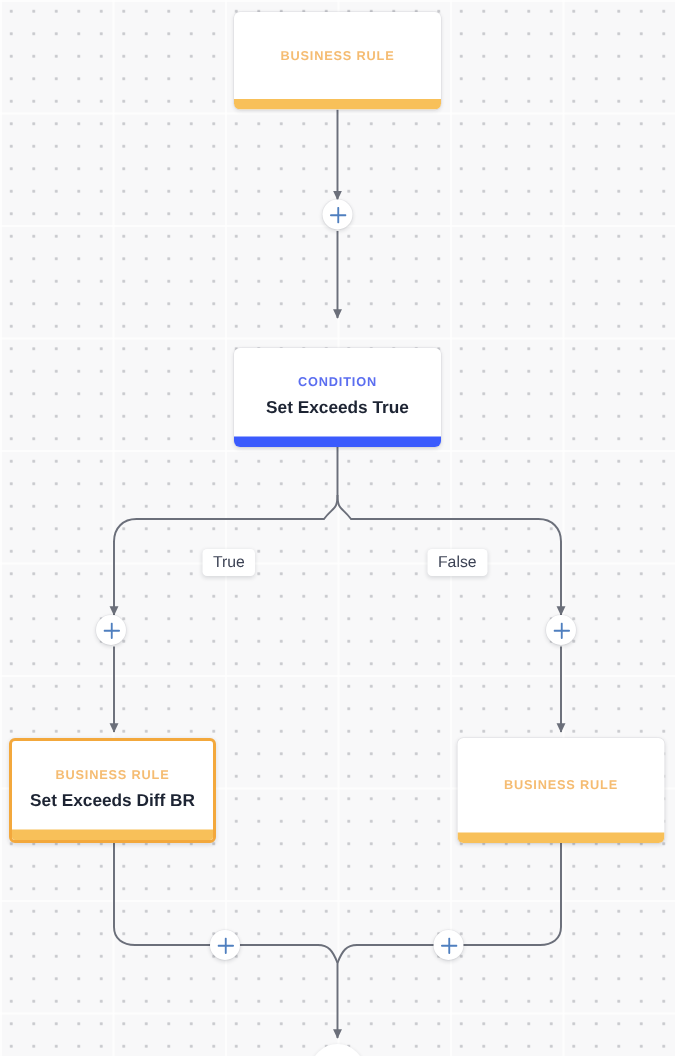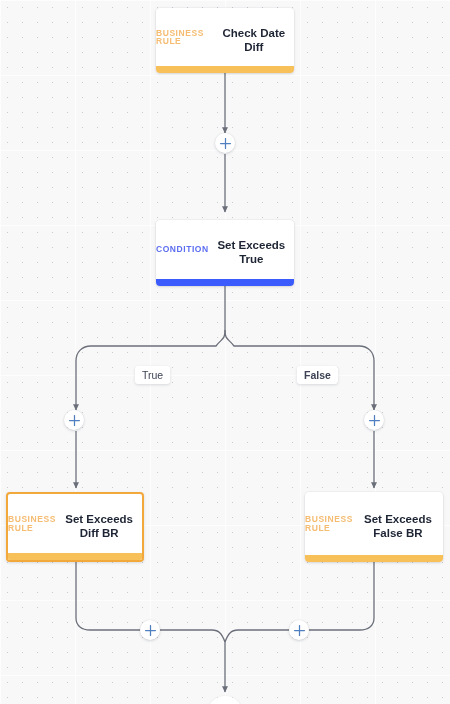--- a/index.html
+++ b/index.html
@@ -31,21 +31,21 @@
 
   
   .node {
     position: absolute;
     box-sizing: border-box;
     background: #ffffff;
     border-radius: 4px;
     box-shadow: 0 1px 3px rgba(20,25,40,0.13), 0 0 0 0.5px rgba(20,25,40,0.05);
     overflow: hidden;
     display: flex;
-    flex-direction: row;
+    flex-direction: column;
     align-items: center;
     justify-content: center;
   }
   .node.selected {
     border: 2px solid #f3a83c;
     box-shadow: 0 1px 3px rgba(20,25,40,0.13);
   }
   .node-kind {
     font-size: 8.5px;
     letter-spacing: 0.55px;
@@ -153,46 +153,44 @@
       <path d="M 374 562
                L 374 618
                C 374 626, 368 630, 360 630
                L 238 630
                C 231 630, 228 634, 225 642"></path>
     </g>
   </svg>
 
   <div class="node" style="left:156px; top:8px; width:138px; height:65px;">
     <div class="node-kind rule">BUSINESS RULE</div>
-    <div class="node-title">Check Date Diff</div>
     <div class="accent rule"></div>
   </div>
 
-  <div class="node" style="left:156px; top:220px; width:138px; height:66px;">
+  <div class="node" style="left:156px; top:232px; width:138px; height:66px;">
     <div class="node-kind cond">CONDITION</div>
     <div class="node-title">Set Exceeds True</div>
     <div class="accent cond"></div>
   </div>
 
   <div class="node selected" style="left:6px; top:492px; width:138px; height:70px;">
     <div class="node-kind rule">BUSINESS RULE</div>
     <div class="node-title">Set Exceeds Diff BR</div>
     <div class="accent rule"></div>
   </div>
 
   <div class="node" style="left:305px; top:492px; width:138px; height:70px;">
     <div class="node-kind rule">BUSINESS RULE</div>
-    <div class="node-title">Set Exceeds False BR</div>
     <div class="accent rule"></div>
   </div>
 
   <div class="branch-label" style="left:135px; top:338px;">
     <span>True</span>
   </div>
-  <div class="branch-label" style="left:297px; top:338px;font-weight:bold;">
+  <div class="branch-label" style="left:285px; top:338px;">
     <span>False</span>
   </div>
 
   <div class="plus" style="left:215px; top:133px;">
     <svg width="11" height="11" viewBox="0 0 11 11">
       <path d="M5.5 0.6 V10.4 M0.6 5.5 H10.4" stroke="#4f7fbf" stroke-width="1.25" stroke-linecap="round"></path>
     </svg>
   </div>
 
   <div class="plus" style="left:64px; top:410px;">

